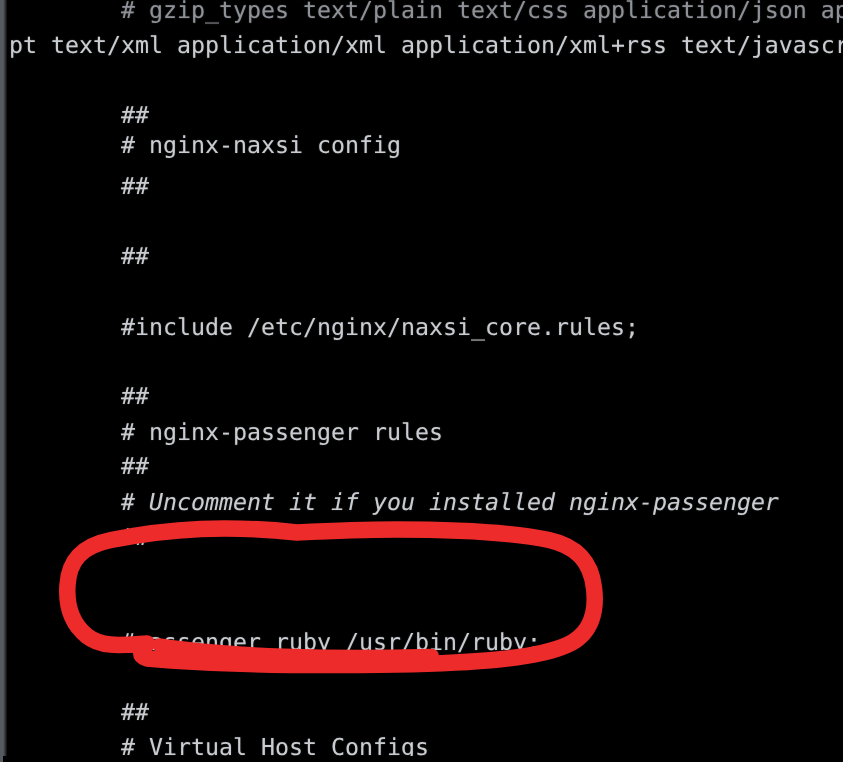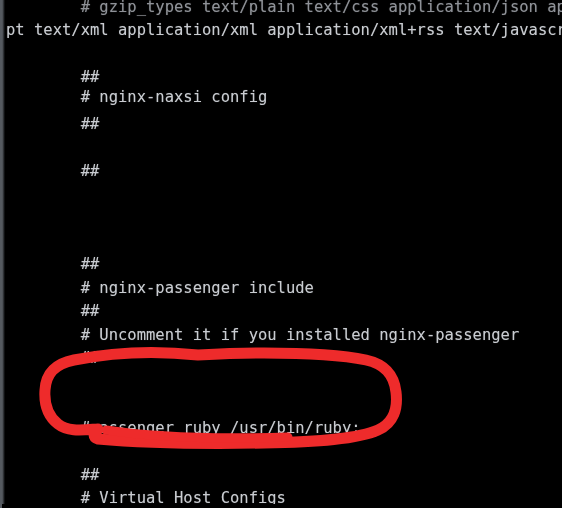--- a/index.html
+++ b/index.html
@@ -90,25 +90,26 @@
 
   <div class="screen">
       <div class="row clipped" style="top: -4px;">        # gzip_types text/plain text/css application/json application/</div>
       <div class="row" style="top: 19.4px;">pt text/xml application/xml application/xml+rss text/javascript;</div>
       <div class="row" style="top: 42.8px;"></div>
       <div class="row" style="top: 66.2px;">        ##</div>
       <div class="row" style="top: 86px;">        # nginx-naxsi config</div>
       <div class="row" style="top: 113px;">        ##</div>
       <div class="row" style="top: 159.8px;">        ##</div>
       <div class="row" style="top: 183.2px;"></div>
+      <div class="row" style="top: 206.6px;">        #include /etc/nginx/naxsi_core.rules;</div>
       <div class="row" style="top: 230px;"></div>
       <div class="row" style="top: 253.4px;">        ##</div>
-      <div class="row" style="top: 276.8px;">        # nginx-passenger include</div>
+      <div class="row" style="top: 276.8px;">        # nginx-passenger rules</div>
       <div class="row" style="top: 300.2px;">        ##</div>
-      <div class="row" style="top: 323.6px;">        # Uncomment it if you installed nginx-passenger</div>
+      <div class="row" style="top: 323.6px; font-style: italic;">        # Uncomment it if you installed nginx-passenger</div>
       <div class="row" style="top: 347px;">        ##</div>
       <div class="row" style="top: 370.4px;"></div>
       <div class="row" style="top: 417.2px;">        #passenger_ruby /usr/bin/ruby;</div>
       <div class="row" style="top: 440.6px;"></div>
       <div class="row" style="top: 464px;">        ##</div>
       <div class="row" style="top: 487.4px;">        # Virtual Host Configs</div>
       <div class="row" style="top: 534.2px;"></div>
       <div class="row" style="top: 627.8px;"></div>
       <div class="row" style="top: 651.2px;"></div>
     </div>

